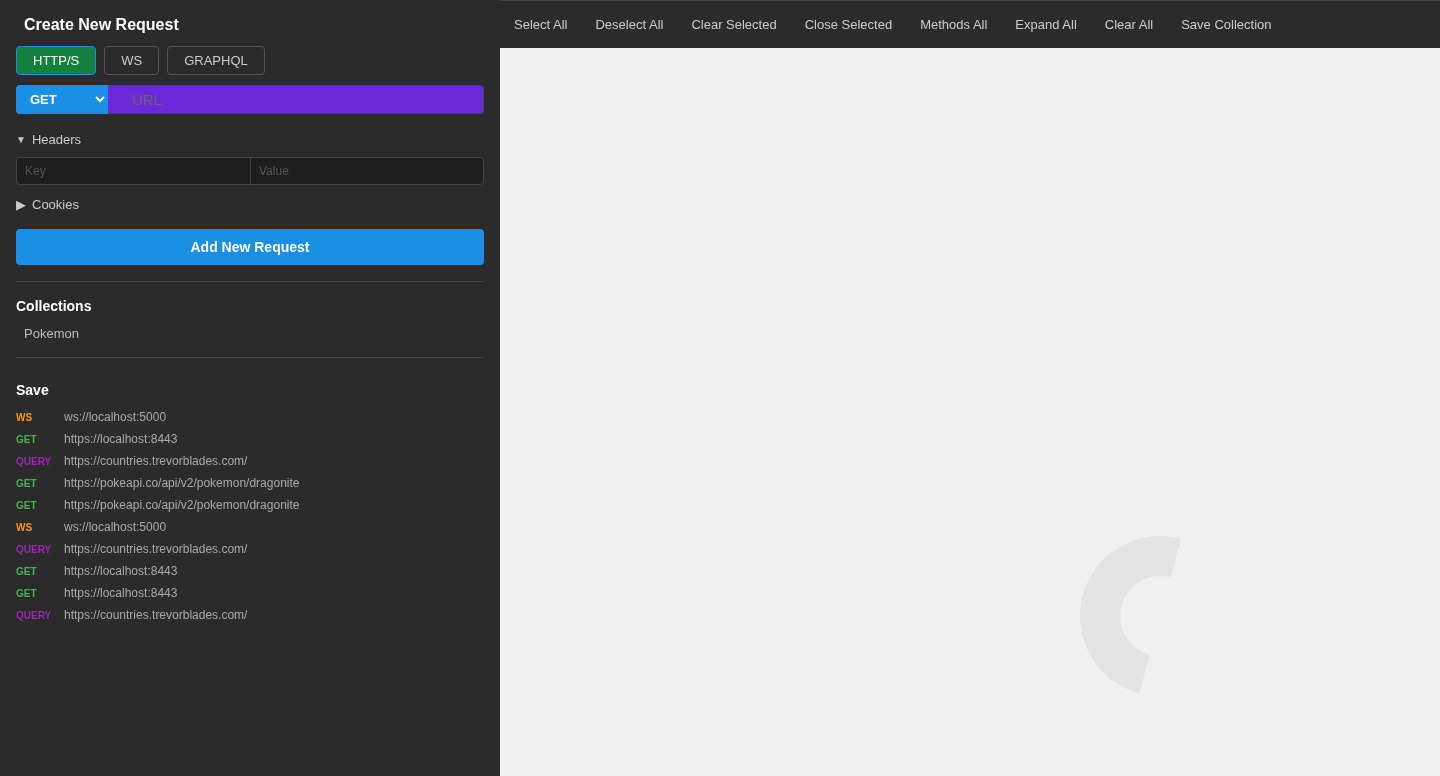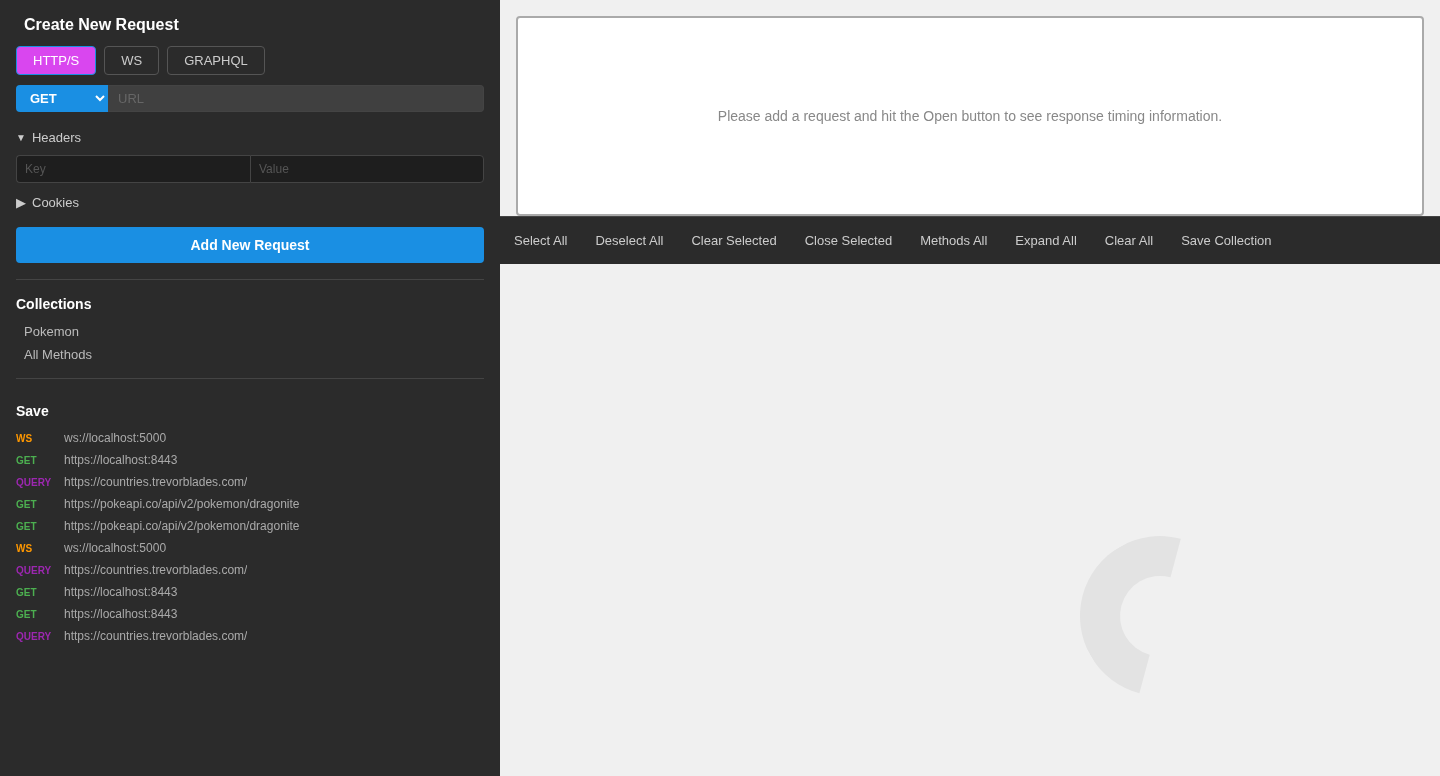--- a/index.html
+++ b/index.html
@@ -35,21 +35,21 @@
       border-radius: 4px;
       border: 1px solid #555;
       background: transparent;
       color: #ccc;
       cursor: pointer;
       font-size: 13px;
       font-weight: 500;
     }
 
     .proto-btn.active {
-      background: #d946ef;
+      background: #15803d;
       border-color: #1a8fe3;
       color: #fff;
     }
 
     .method-url-row {
       display: flex;
       padding: 0 16px 12px;
       gap: 0;
     }
 
@@ -60,26 +60,26 @@
       padding: 5px 10px;
       font-size: 13px;
       font-weight: 600;
       cursor: pointer;
       border-radius: 4px 0 0 4px;
       min-width: 60px;
     }
 
     .url-input {
       flex: 1;
-      background: #404040;
+      background: #6d28d9;
       border: 1px solid #444;
       border-left: none;
       color: #aaa;
-      padding: 5px 10px;
-      font-size: 13px;
+      padding: 5px 24px;
+      font-size: 15px;
       border-radius: 0 4px 4px 0;
       outline: none;
     }
 
     .url-input::placeholder { color: #666; }
 
     .section-label {
       display: flex;
       align-items: center;
       gap: 6px;
@@ -301,21 +301,20 @@
     <span>Cookies</span>
   </div>
 
   <button class="add-request-btn">Add New Request</button>
 
   <hr class="sidebar-divider">
 
   <div class="collections-title">Collections</div>
 
   <div class="collection-item">Pokemon</div>
-  <div class="collection-item">All Methods</div>
 
   <hr class="sidebar-divider" style="margin-top:12px;">
 
   <div class="history-title">Save</div>
 
   <div id="history-list">
       <div class="history-item">
       <span class="method-badge badge-ws">WS</span>
       <span class="history-url">ws://localhost:5000</span>
     </div>
@@ -352,23 +351,20 @@
       <span class="history-url">https://localhost:8443</span>
     </div>
       <div class="history-item">
       <span class="method-badge badge-query">QUERY</span>
       <span class="history-url">https://countries.trevorblades.com/</span>
     </div>
     </div>
 </div>
 
 <div id="main">
-  <div class="preview-panel">
-    <div class="preview-placeholder">Please add a request and hit the Open button to see response timing information.</div>
-  </div>
 
   <div class="toolbar" id="toolbar-buttons">
       <button class="toolbar-btn">Select All</button>
       <button class="toolbar-btn">Deselect All</button>
       <button class="toolbar-btn">Clear Selected</button>
       <button class="toolbar-btn">Close Selected</button>
       <button class="toolbar-btn">Methods All</button>
       <button class="toolbar-btn">Expand All</button>
       <button class="toolbar-btn">Clear All</button>
       <button class="toolbar-btn">Save Collection</button>

